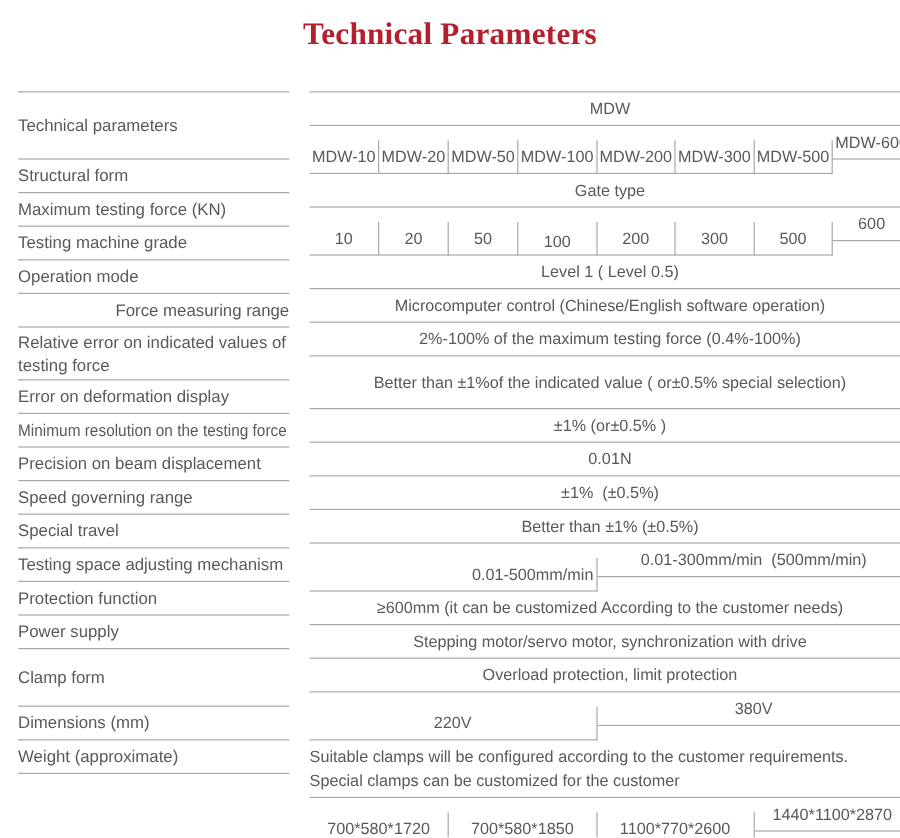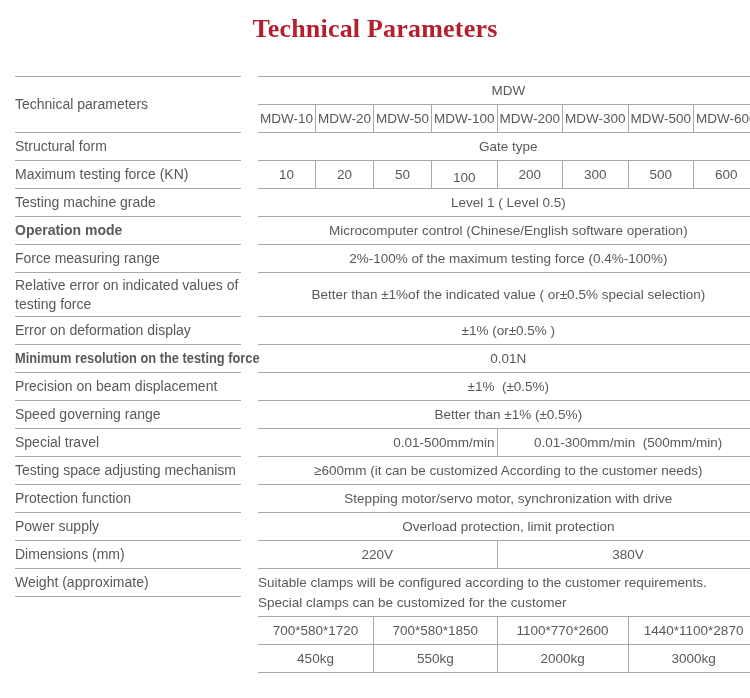--- a/index.html
+++ b/index.html
@@ -23,21 +23,21 @@
   .label-cell{
     box-sizing:border-box;border-bottom:1px solid var(--line,#a9a9a9);
     display:flex;align-items:center;font-size:14px;line-height:1.3;
     font-weight:300;overflow:visible;
   }
   .cell{
     box-sizing:border-box;border-bottom:1px solid var(--line,#a9a9a9);
     display:flex;align-items:center;justify-content:center;text-align:center;
     font-size:13.5px;line-height:1.45;font-weight:300;padding:0 2px;overflow:visible;
   }
-  .cell.vr{border-right:1px solid var(--line,#a9a9a9);}
+  .cell.vr{border-right:1px solid var(--line,#a9a9a9);margin-top:12px;}
   .cell.left{justify-content:flex-start;text-align:left;padding:0;}
   .one-line{white-space:pre;}
   .nowrap{white-space:nowrap;}
   .wrap{white-space:normal;}
   .wrap-left{white-space:pre-wrap;}
   .hdr{height:28px;}
 </style>
 </head>
 <body>
 
@@ -54,52 +54,55 @@
 
     <div class="label-cell" style="height: 28px;">
           <span class="nowrap fit">Structural form</span>
         </div>
         <div class="label-cell" style="height: 28px;">
           <span class="nowrap fit">Maximum testing force (KN)</span>
         </div>
         <div class="label-cell" style="height: 28px;">
           <span class="nowrap fit">Testing machine grade</span>
         </div>
-        <div class="label-cell" style="height: 28px; font-weight: bold;">
+        <div class="label-cell" style="height: 28px;">
           <span class="nowrap fit">Operation mode</span>
         </div>
-        <div class="label-cell" style="height: 28px;">
+        <div class="label-cell" style="height: 28px; justify-content: flex-end;">
           <span class="nowrap fit">Force measuring range</span>
         </div>
         <div class="label-cell" style="height: 44px;">
           <span class="wrap">Relative error on indicated values of testing force</span>
         </div>
         <div class="label-cell" style="height: 28px;">
           <span class="nowrap fit">Error on deformation display</span>
         </div>
-        <div class="label-cell" style="height: 28px; font-weight: bold;">
+        <div class="label-cell" style="height: 28px;">
           <span class="nowrap fit" style="display: inline-block; transform-origin: 0px 50%; transform: scaleX(0.916741);">Minimum resolution on the testing force</span>
         </div>
         <div class="label-cell" style="height: 28px;">
           <span class="nowrap fit">Precision on beam displacement</span>
         </div>
         <div class="label-cell" style="height: 28px;">
           <span class="nowrap fit">Speed governing range</span>
         </div>
         <div class="label-cell" style="height: 28px;">
           <span class="nowrap fit">Special travel</span>
         </div>
         <div class="label-cell" style="height: 28px;">
           <span class="nowrap fit">Testing space adjusting mechanism</span>
         </div>
         <div class="label-cell" style="height: 28px;">
           <span class="nowrap fit">Protection function</span>
         </div>
         <div class="label-cell" style="height: 28px;">
           <span class="nowrap fit">Power supply</span>
+        </div>
+        <div class="label-cell" style="height: 48px;">
+          <span class="wrap">Clamp form</span>
         </div>
         <div class="label-cell" style="height: 28px; text-align: right;">
           <span class="nowrap fit">Dimensions (mm)</span>
         </div>
         <div class="label-cell" style="height: 28px;">
           <span class="nowrap fit">Weight (approximate)</span>
         </div>
       </div>
 
     <div class="colgap"></div>

